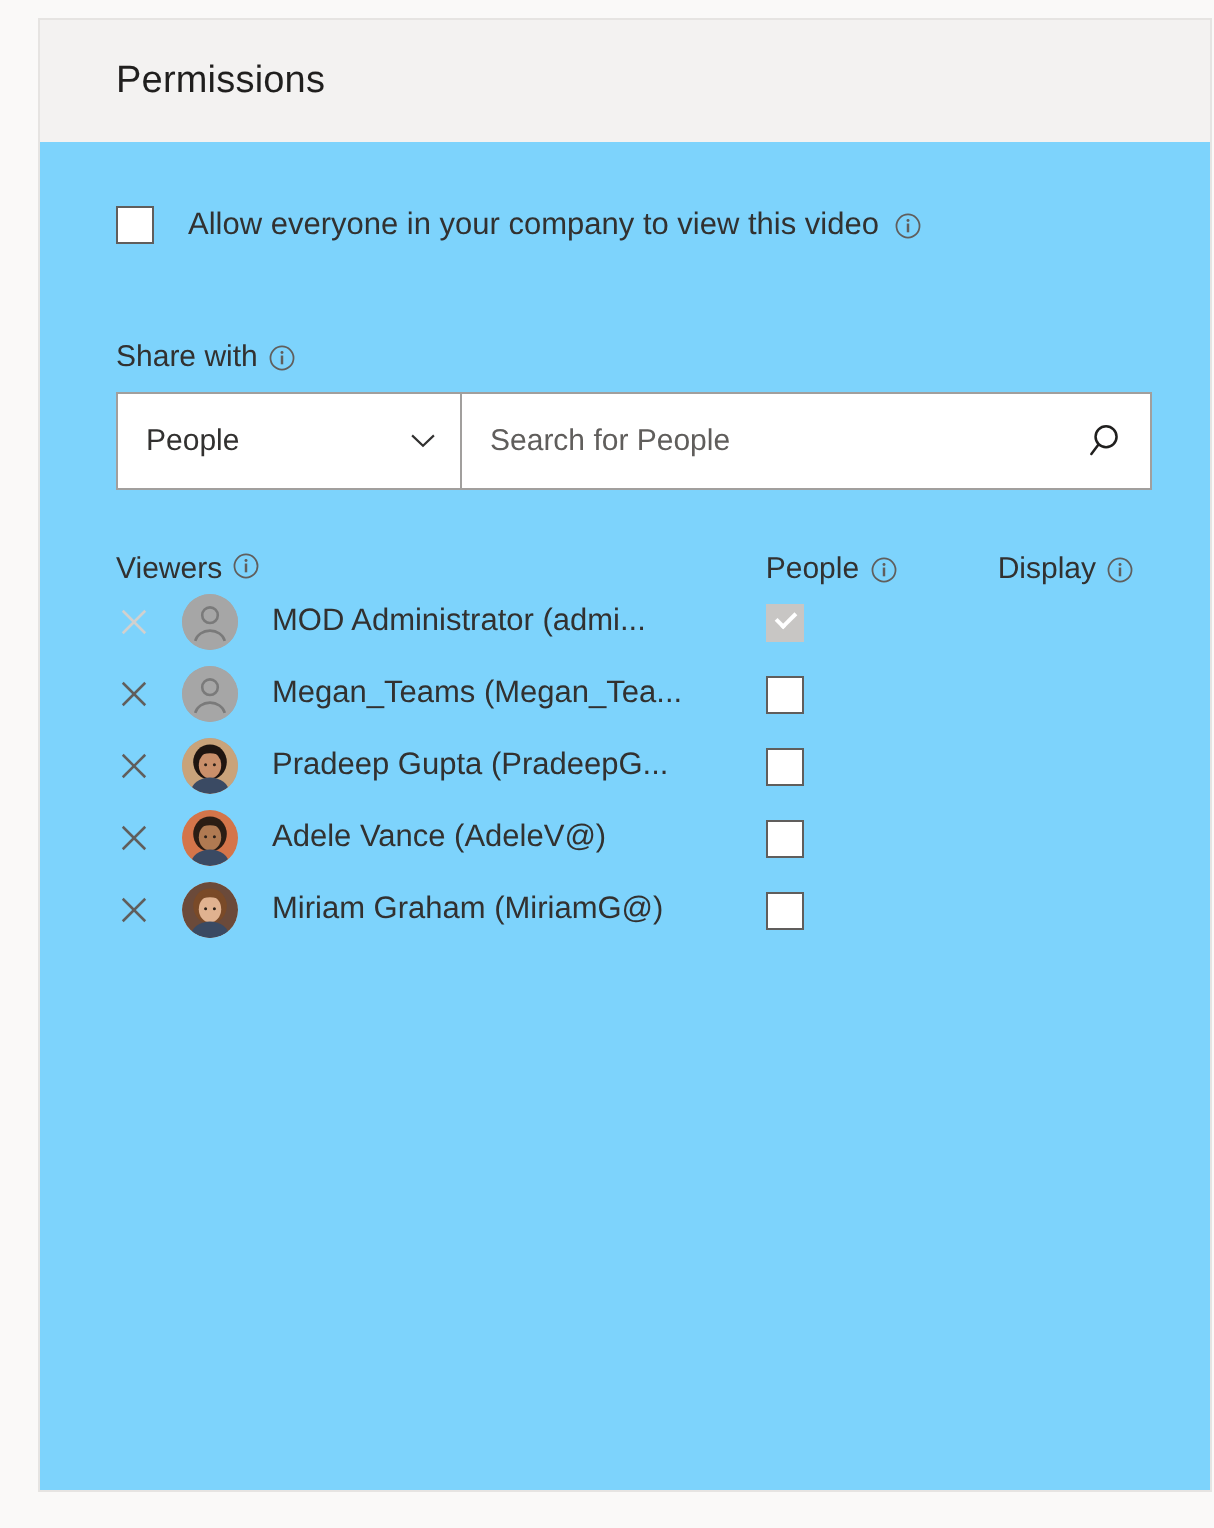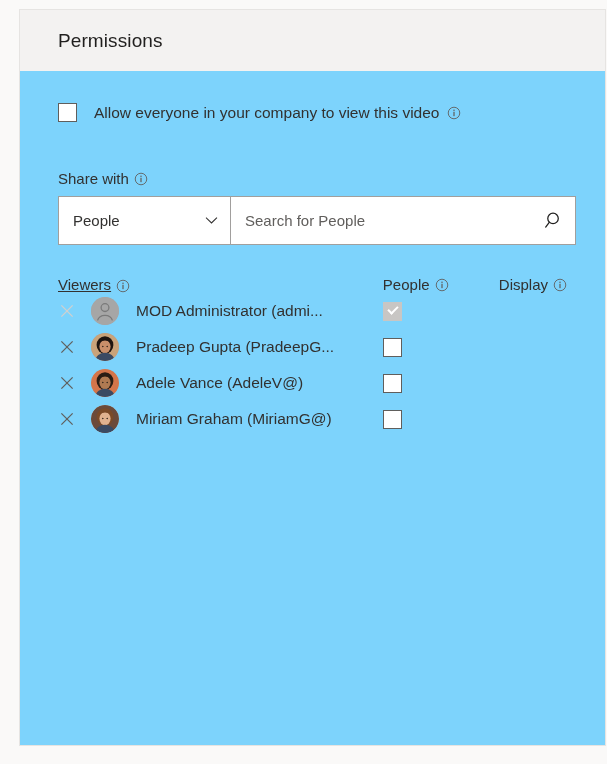--- a/index.html
+++ b/index.html
@@ -157,21 +157,21 @@
   .search-icon svg { display: block; }
 
   
   #table-head {
     margin-top: 31px;
     display: flex;
     align-items: center;
     font-size: 15px;
     color: #323130;
   }
-  .col-viewers { width: 325px; display: flex; align-items: flex-end; text-decoration: underline; }
+  .col-viewers { width: 325px; display: flex; align-items: flex-start; }
   .col-owner   { width: 116px; display: flex; align-items: center; }
   .col-display { display: flex; align-items: center; }
 
   .row {
     display: flex;
     align-items: center;
     height: 36px;
   }
   .row .viewer-cell {
     width: 325px;
@@ -313,20 +313,41 @@
               <svg viewBox="0 0 28 28" width="28" height="28">
                 <circle cx="14" cy="14" r="14" fill="#a6a6a6"></circle>
                 <circle cx="14" cy="10.6" r="3.9" fill="none" stroke="#7a7a7a" stroke-width="1.3"></circle>
                 <path d="M6.6 23.4 a7.6 6.6 0 0 1 14.8 0" fill="none" stroke="#7a7a7a" stroke-width="1.3"></path>
               </svg>
             </span>
             <span class="person-name">MOD Administrator (admi...</span>
           </div>
           <div class="owner-cell">
             <span class="cb checked-disabled"></span>
+          </div>
+        </div>
+        <div class="row">
+          <div class="viewer-cell">
+            <span class="remove-x">
+              <svg viewBox="0 0 16 16" width="18" height="18">
+                <line x1="3" y1="3" x2="13" y2="13" stroke="#605e5c" stroke-width="1.1"></line>
+                <line x1="13" y1="3" x2="3" y2="13" stroke="#605e5c" stroke-width="1.1"></line>
+              </svg>
+            </span>
+            <span class="avatar">
+              <svg viewBox="0 0 28 28" width="28" height="28">
+                <circle cx="14" cy="14" r="14" fill="#a6a6a6"></circle>
+                <circle cx="14" cy="10.6" r="3.9" fill="none" stroke="#7a7a7a" stroke-width="1.3"></circle>
+                <path d="M6.6 23.4 a7.6 6.6 0 0 1 14.8 0" fill="none" stroke="#7a7a7a" stroke-width="1.3"></path>
+              </svg>
+            </span>
+            <span class="person-name">Megan_Teams (Megan_Tea...</span>
+          </div>
+          <div class="owner-cell">
+            <span class="cb"></span>
           </div>
         </div>
         <div class="row">
           <div class="viewer-cell">
             <span class="remove-x">
               <svg viewBox="0 0 16 16" width="18" height="18">
                 <line x1="3" y1="3" x2="13" y2="13" stroke="#605e5c" stroke-width="1.1"></line>
                 <line x1="13" y1="3" x2="3" y2="13" stroke="#605e5c" stroke-width="1.1"></line>
               </svg>
             </span>

